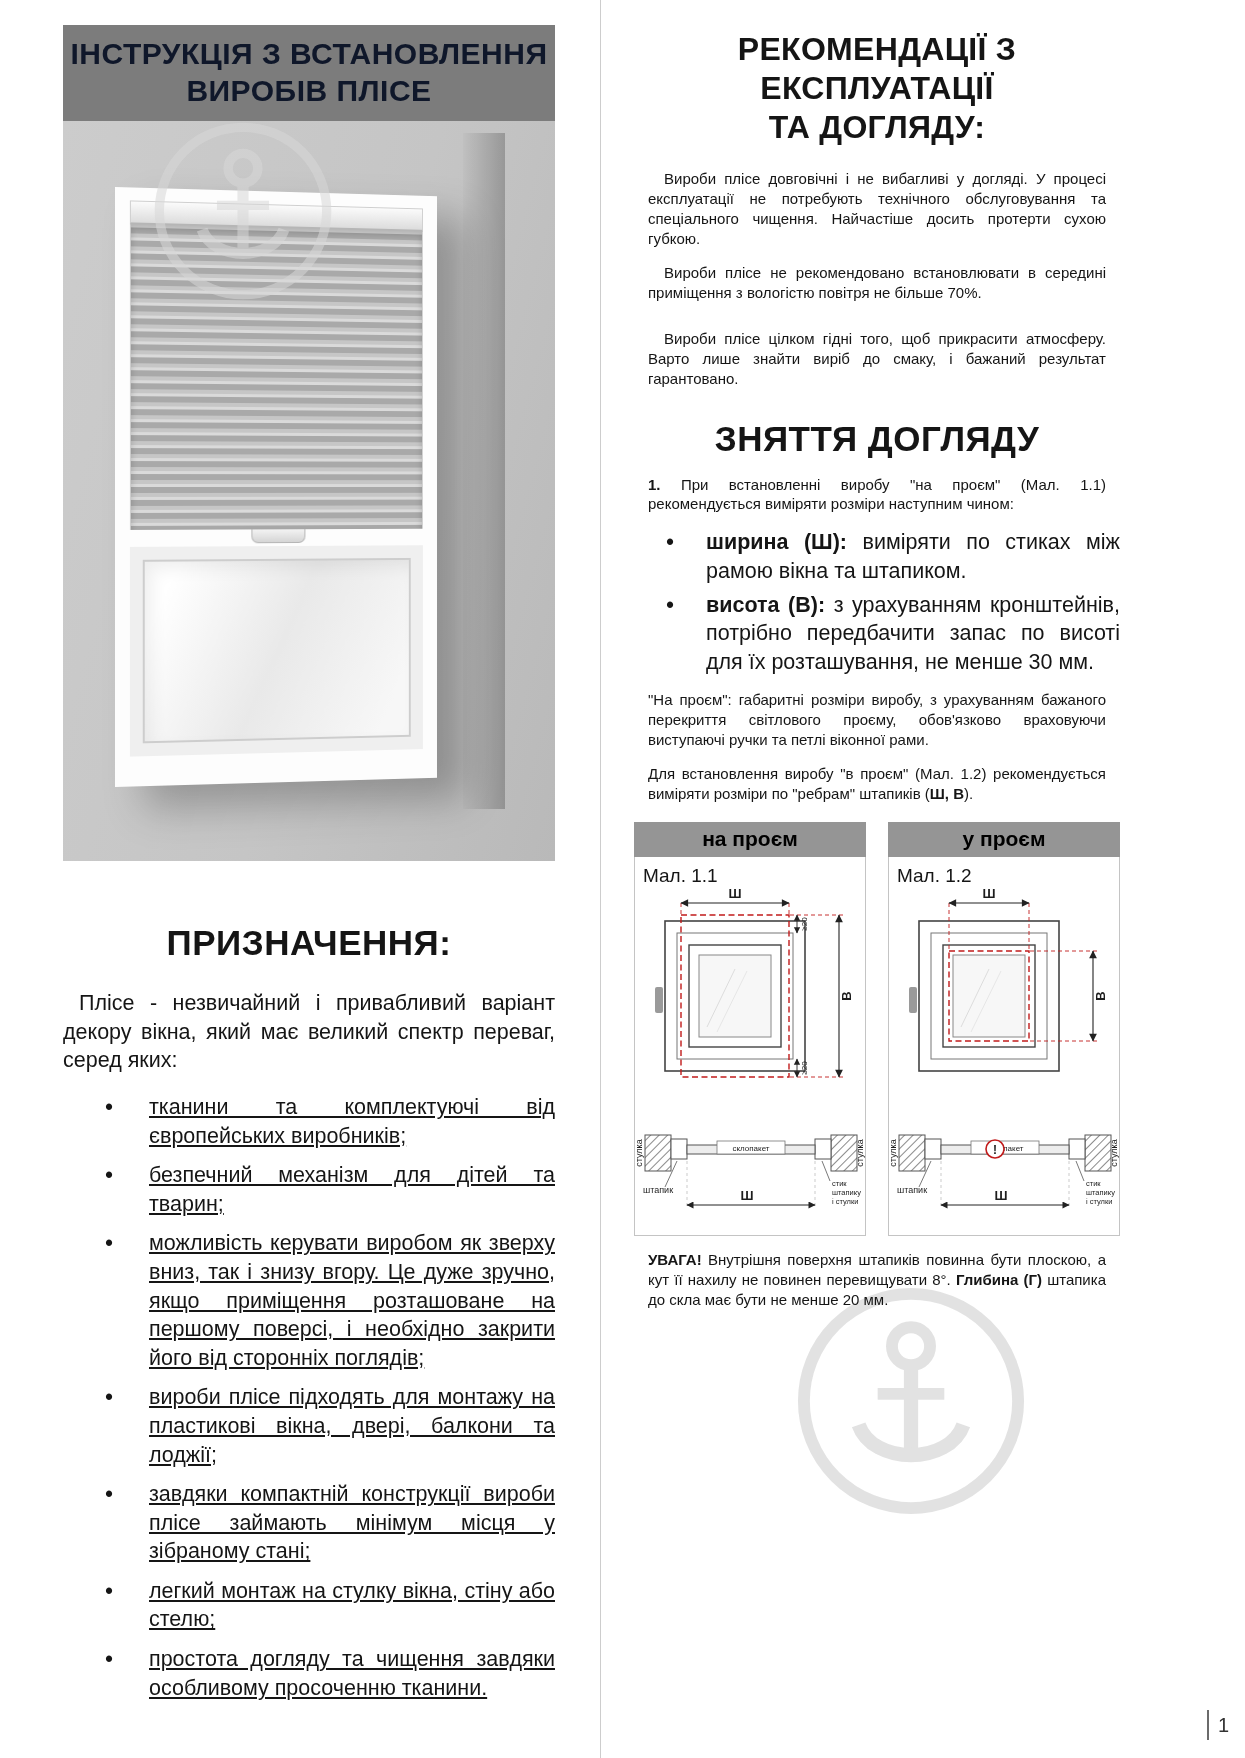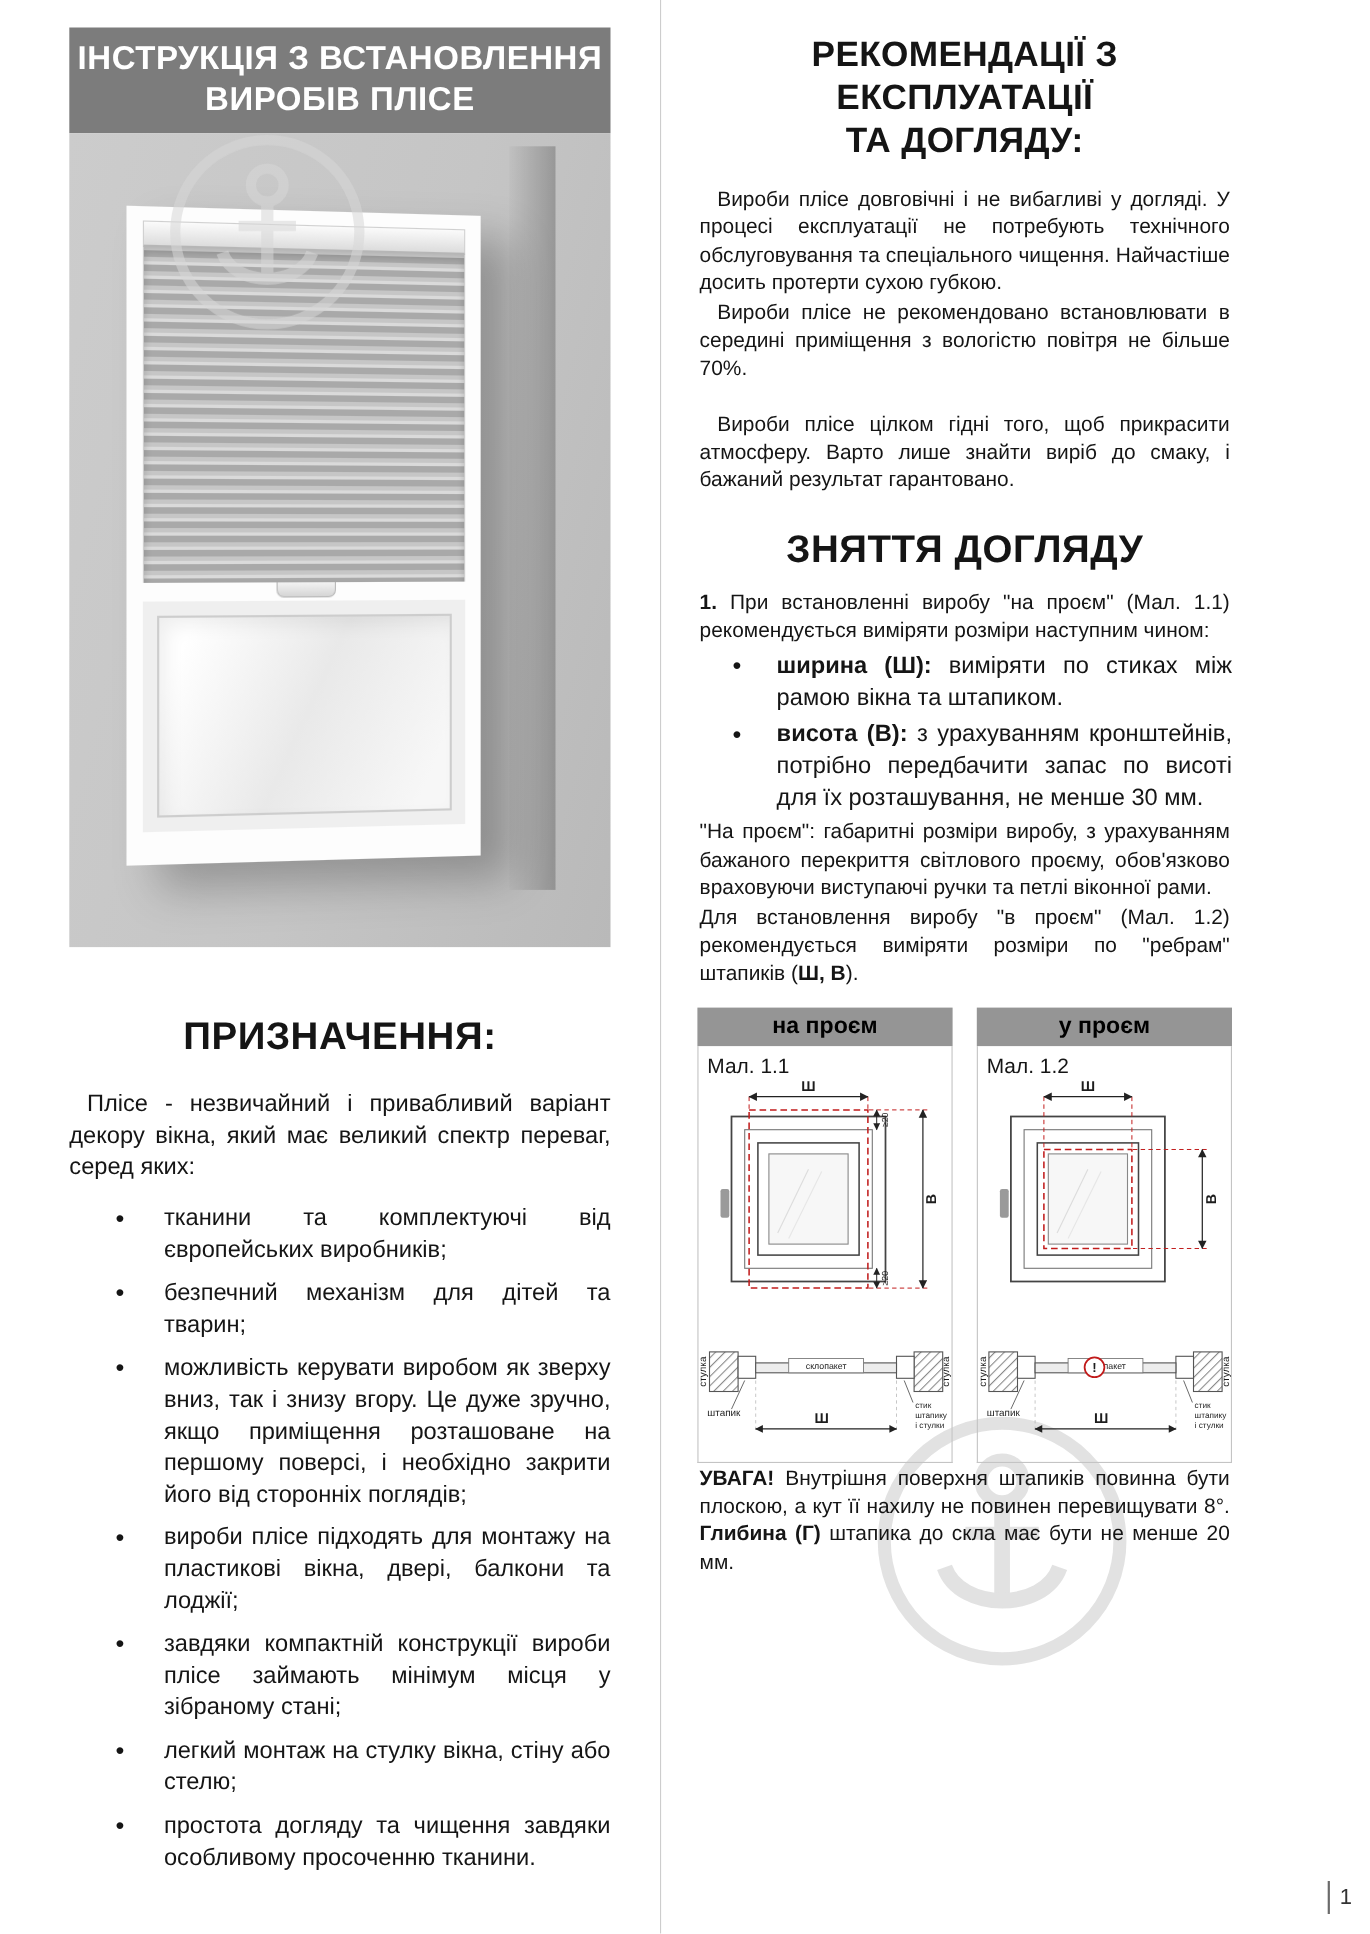--- a/index.html
+++ b/index.html
@@ -5,21 +5,21 @@
   html,body{margin:0;padding:0;background:#fff;}
   .sheet{position:relative;width:1245px;height:1758px;background:#fff;overflow:hidden;
          font-family:"Liberation Sans",sans-serif;color:#151515;}
   
   .col-divider{position:absolute;left:600px;top:0;width:1px;height:1758px;background:#cdcdcd;}
   .pageno{position:absolute;right:16px;bottom:18px;display:flex;align-items:center;gap:9px;}
   .pageno .vline{display:block;width:2px;height:30px;background:#6b6b6b;}
   .pageno .num{font-size:20px;color:#333;}
   
   .left-col{position:absolute;left:63px;top:25px;width:492px;}
-  .lh{background:#7c7c7c;color:#ffffff;text-align:center;font-weight:bold;
+  .lh{background:#7c7c7c;color:#0f172a;text-align:center;font-weight:bold;
       font-size:30px;line-height:1.22;letter-spacing:.5px;padding:11px 6px 12px;}
   .photo{position:relative;height:740px;overflow:hidden;
          background:linear-gradient(105deg,#cccccc 0%,#c5c5c5 55%,#b9b9b9 100%);}
   .recess{position:absolute;right:50px;top:12px;width:42px;height:676px;
           background:linear-gradient(90deg,rgba(0,0,0,.02),rgba(0,0,0,.22));}
   .window{position:absolute;left:52px;top:66px;width:334px;height:600px;background:#fdfdfd;
           padding:13px 15px 17px;box-sizing:border-box;z-index:1;
           transform:perspective(1100px) rotateY(6deg);transform-origin:0 50%;
           box-shadow:30px 22px 38px rgba(0,0,0,.25);}
   .headrail{height:24px;background:linear-gradient(#fbfbfb,#dcdcdc);
@@ -28,26 +28,26 @@
          background:repeating-linear-gradient(180deg,#dadada 0 3px,#a9a9a9 3px 9px,#c6c6c6 9px 13px);
          box-shadow:inset 0 4px 7px rgba(0,0,0,.18);}
   .handle{width:54px;height:13px;margin:0 auto;background:linear-gradient(#f3f3f3,#d5d5d5);
           border:1px solid #b5b5b5;border-top:none;border-radius:0 0 7px 7px;}
   .glass{margin-top:3px;height:210px;border:13px solid #efefef;box-sizing:border-box;
          box-shadow:inset 0 0 0 2px #cdcdcd, inset 8px 8px 18px rgba(0,0,0,.07);
          background:linear-gradient(115deg,#ffffff 10%,#e9e9e9 50%,#f7f7f7 90%);}
   .purpose-title{margin:62px 0 0;text-align:center;font-size:35px;font-weight:bold;letter-spacing:.5px;}
   .intro{margin:26px 0 0;font-size:21.5px;line-height:1.33;text-align:justify;text-indent:16px;}
   .bullets{margin:18px 0 0;padding:0 0 0 86px;list-style:none;font-size:21.5px;line-height:1.33;}
-  .bullets li{position:relative;margin-bottom:11px;text-align:justify;}
+  .bullets li{position:relative;margin-bottom:11px;text-align:justify;text-decoration:underline;}
   .bullets li::before{content:"\2022";position:absolute;left:-44px;top:-1px;font-size:23px;}
   
   .right-col{position:absolute;left:634px;top:30px;width:486px;}
   .rc-title{margin:0;text-align:center;font-size:32px;font-weight:bold;line-height:1.22;letter-spacing:.3px;}
-  .right-col p{margin:2px;font-size:19px;line-height:1.33;text-align:justify;}
+  .right-col p{margin:14px;font-size:15px;line-height:1.33;text-align:justify;}
   .p-ind{text-indent:16px;}
   .care{margin-top:22px;}
   .gap-top{margin-top:26px !important;}
   .measure-title{margin:30px 0 16px;text-align:center;font-size:35px;font-weight:bold;letter-spacing:.5px;}
   .rbullets{margin:4px 0 0;padding:0 0 0 72px;list-style:none;font-size:21.5px;line-height:1.33;}
   .rbullets li{position:relative;margin:5px 0;text-align:justify;}
   .rbullets li::before{content:"\2022";position:absolute;left:-40px;top:-1px;font-size:23px;}
   b{font-weight:bold;}
   
   .diagrams{display:flex;gap:22px;margin-top:18px;position:relative;z-index:1;}

